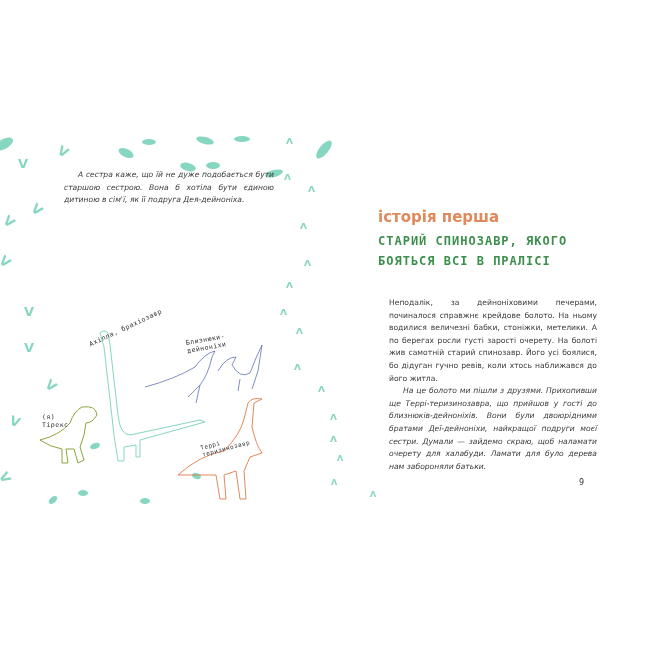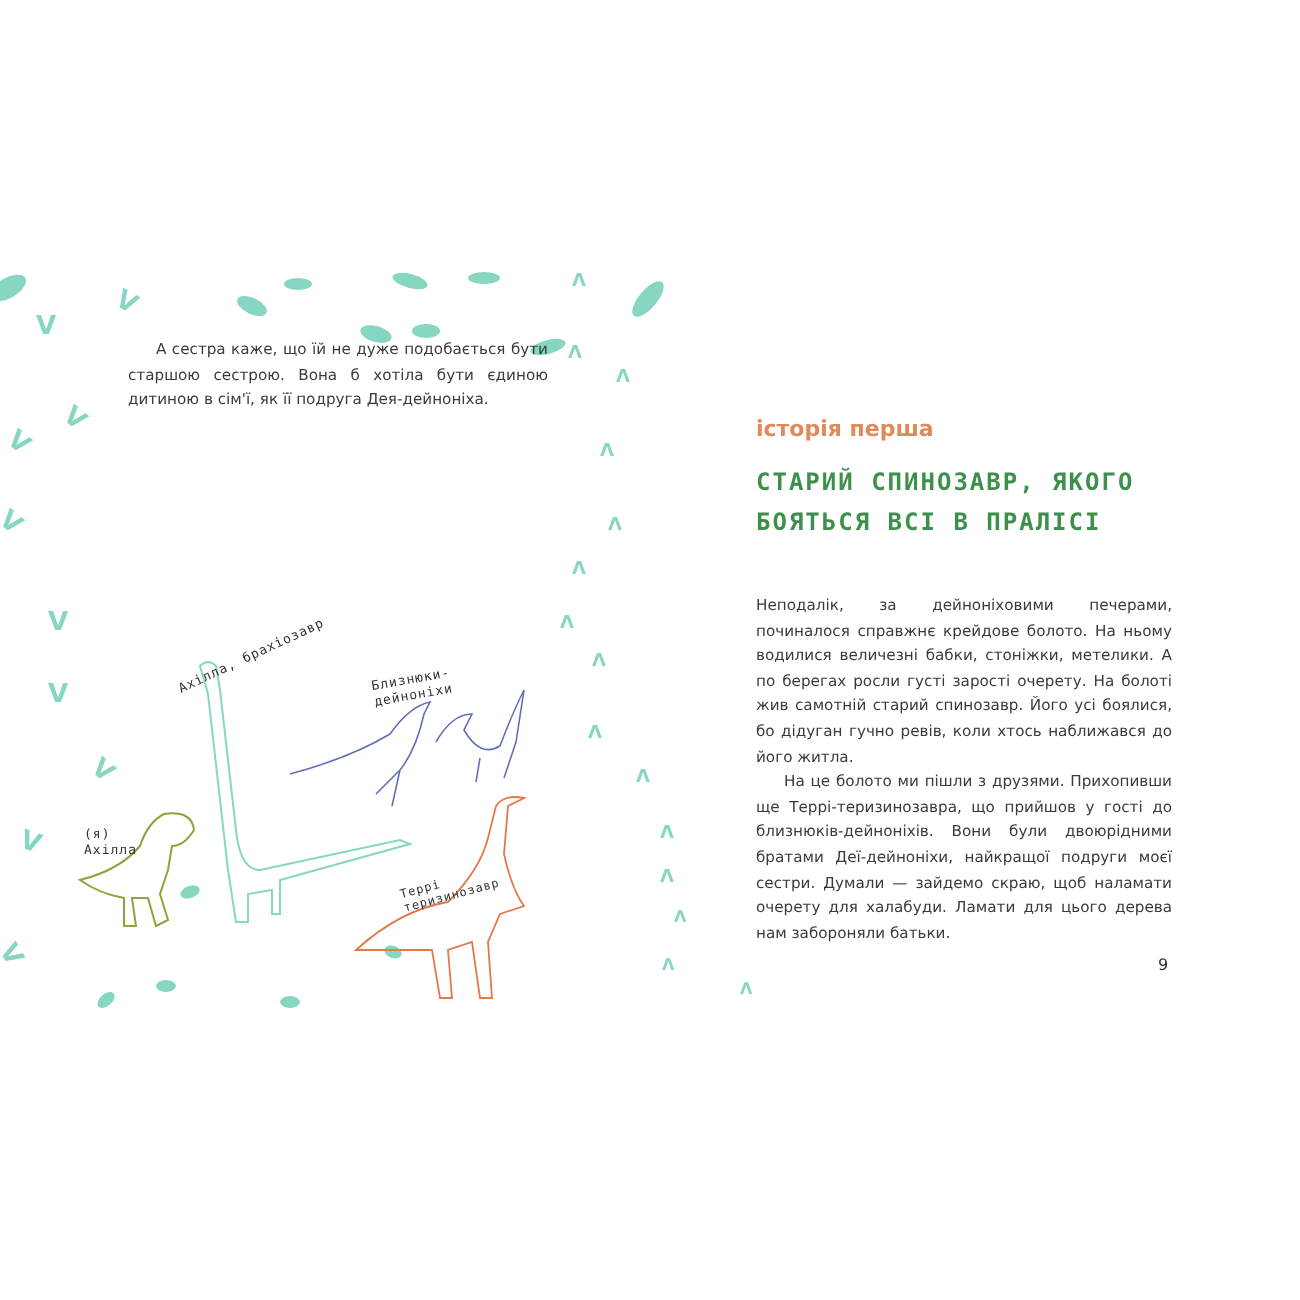--- a/index.html
+++ b/index.html
@@ -3,24 +3,24 @@
 <meta charset="utf-8">
 <style>
   html, body { margin:0; padding:0; }
   body { width:650px; height:650px; background:#ffffff; position:relative; overflow:hidden; font-family:"DejaVu Sans", sans-serif; }
   .spread { position:absolute; left:0; top:135px; width:650px; height:385px; background:#ffffff; }
   .page { position:absolute; top:0; height:385px; }
   .page-left { left:0; width:325px; }
   .page-right { left:325px; width:325px; }
   .body-text { position:absolute; font-size:7.6px; line-height:12.6px; color:#3a3a3a; text-align:justify; }
   .body-text p { margin:0; }
-  .body-text p.indent { text-indent:14px; }
+  .body-text p.indent { text-indent:14px;font-style:italic; }
   .left-text { left:64px; top:34px; width:210px; }
-  .right-text { left:53px; top:162px; width:208px; }
-  .subtitle { position:absolute; left:53px; top:73px; font-size:11px; font-weight:bold; color:#e0895a; }
+  .right-text { left:64px; top:162px; width:208px; }
+  .subtitle { position:absolute; left:53px; top:73px; font-size:15px; font-weight:bold; color:#e0895a; }
   .chapter-title { position:absolute; left:53px; top:96px; width:200px; font-size:12px; line-height:20px; font-weight:bold; color:#3d8f4c; letter-spacing:1px; font-family:"DejaVu Sans Mono", monospace; text-transform:uppercase; }
   .page-number { position:absolute; left:254px; top:343px; font-size:8px; color:#333; }
   .spot { position:absolute; background:#86d6c1; border-radius:50%; }
   .mark { position:absolute; color:#86d6c1; font-size:13px; font-weight:bold; line-height:1; }
   .label { position:absolute; font-size:7px; font-family:"DejaVu Sans Mono", monospace; color:#333; letter-spacing:0.5px; }
   svg.illus { position:absolute; left:0; top:0; }
 </style>
 </head>
 <body>
 
@@ -84,32 +84,32 @@
       <g fill="none" stroke="#8aa53a" stroke-width="1">
         <path d="M40 305 Q60 300 70 288 Q74 276 82 272 Q96 270 97 280 Q92 288 86 288 L84 300 L80 312 L84 325 L78 328 L74 314 L66 314 L68 328 L62 328 L62 314 Q50 312 40 305 Z"></path>
       </g>
 
       <g fill="none" stroke="#e07a4a" stroke-width="0.9">
         <path d="M178 340 Q200 320 224 316 Q240 300 244 284 L248 268 Q252 262 262 264 L254 268 L252 292 Q256 310 262 318 L250 322 L244 336 L246 364 L240 364 L236 336 L224 340 L226 364 L220 364 L216 340 Q200 340 178 340 Z"></path>
       </g>
     </svg>
     <div class="label" style="left:88px;top:206px;width:80px;transform:rotate(-25deg);transform-origin:left top;font-size:6.5px;">Ахілла, брахіозавр</div>
     <div class="label" style="left:186px;top:198px;width:70px;transform:rotate(-10deg);font-size:6.5px;">Близнюки-дейноніхи</div>
-    <div class="label" style="left:42px;top:278px;width:40px;font-size:6.5px;">(я) Ахілла</div>
+    <div class="label" style="left:42px;top:278px;width:40px;font-size:6.5px;">(я) Тірекс</div>
     <div class="label" style="left:200px;top:300px;width:70px;transform:rotate(-15deg);font-size:6px;">Террі теризинозавр</div>
   </div>
 
   <div class="page page-right">
     <div class="mark" style="left:12px;top:320px;font-size:8px;">ᐱ</div>
     <div class="mark" style="left:6px;top:344px;font-size:8px;">ᐱ</div>
     <div class="mark" style="left:45px;top:356px;font-size:8px;">ᐱ</div>
 
     <div class="subtitle">історія перша</div>
     <div class="chapter-title">Старий спинозавр, якого бояться всі в пралісі</div>
 
     <div class="body-text right-text">
       <p>Неподалік, за дейноніховими печерами, починалося справжнє крейдове болото. На ньому водилися величезні бабки, стоніжки, метелики. А по берегах росли густі зарості очерету. На болоті жив самотній старий спинозавр. Його усі боялися, бо дідуган гучно ревів, коли хтось наближався до його житла.</p>
-      <p class="indent">На це болото ми пішли з друзями. Прихопивши ще Террі-теризинозавра, що прийшов у гості до близнюків-дейноніхів. Вони були двоюрідними братами Деї-дейноніхи, найкращої подруги моєї сестри. Думали — зайдемо скраю, щоб наламати очерету для халабуди. Ламати для цього дерева нам забороняли батьки.</p>
+      <p class="indent">На це болото ми пішли з друзями. Прихопивши ще Террі-теризинозавра, що прийшов у гості до близнюків-дейноніхів. Вони були двоюрідними братами Деї-дейноніхи, найкращої подруги моєї сестри. Думали — зайдемо скраю, щоб наламати очерету для халабуди. Ламати для було дерева нам забороняли батьки.</p>
     </div>
 
     <div class="page-number">9</div>
   </div>
 </div>
 
 </body></html>

